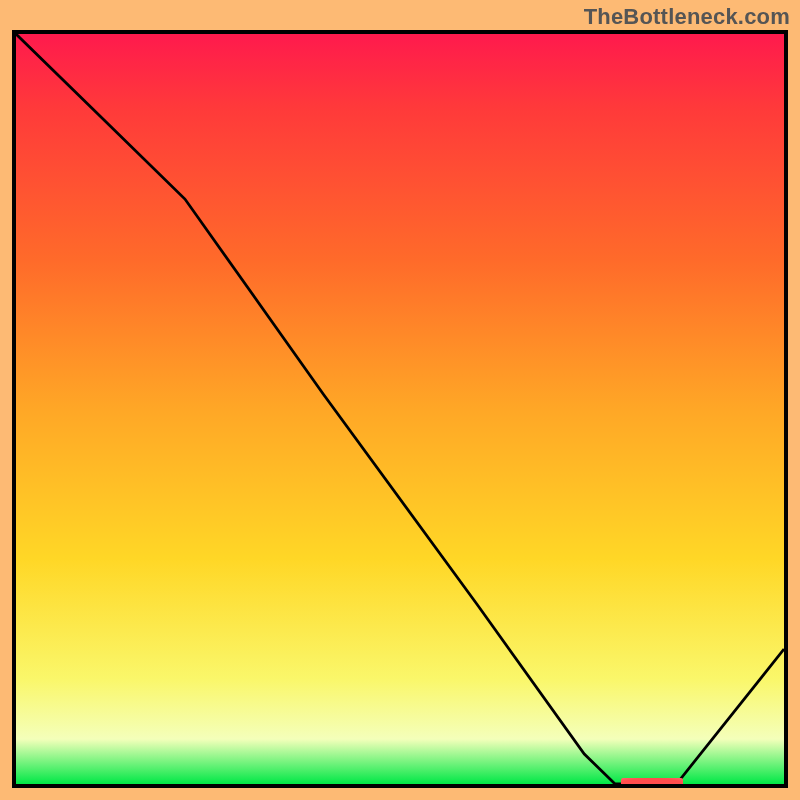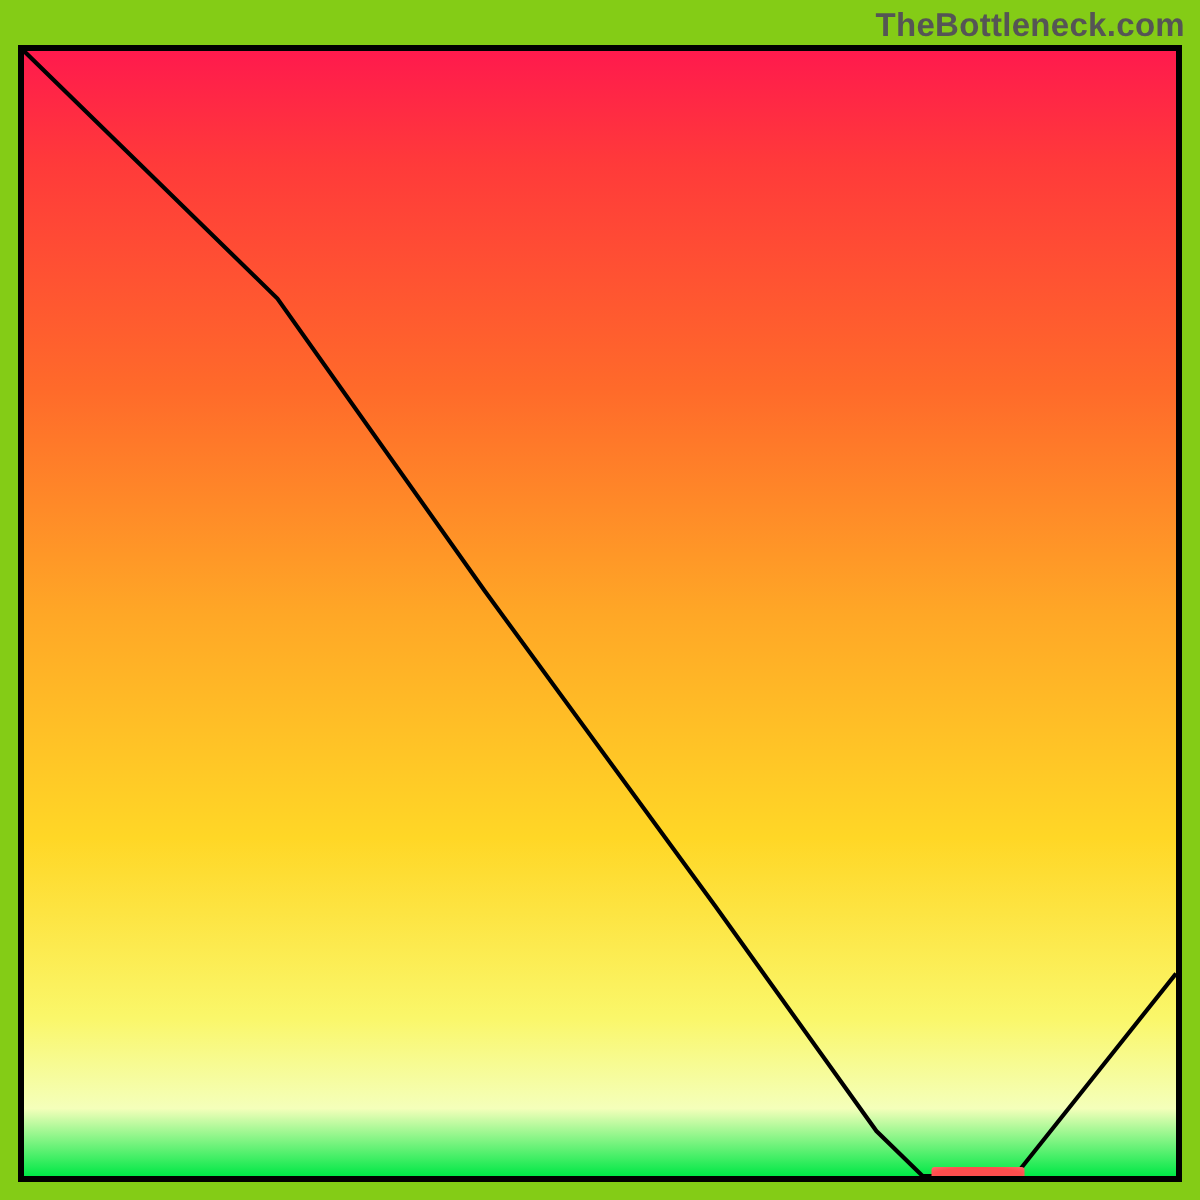--- a/index.html
+++ b/index.html
@@ -1,21 +1,21 @@
 <!DOCTYPE html>
 <html><head>
 <meta charset="utf-8">
 <style>
   * { margin: 0; padding: 0; box-sizing: border-box; }
   html, body { width: 800px; height: 800px; overflow: hidden; background: #fff; }
   .frame {
     position: relative;
     width: 800px;
     height: 800px;
-    background: #84cc16;
+    background: #fdba74;
     padding-left: 17px;
   }
   .watermark {
     position: absolute;
     top: 4px;
     right: 10px;
     font-family: Arial, Helvetica, sans-serif;
     font-size: 22px;
     font-weight: bold;
     color: #555;

